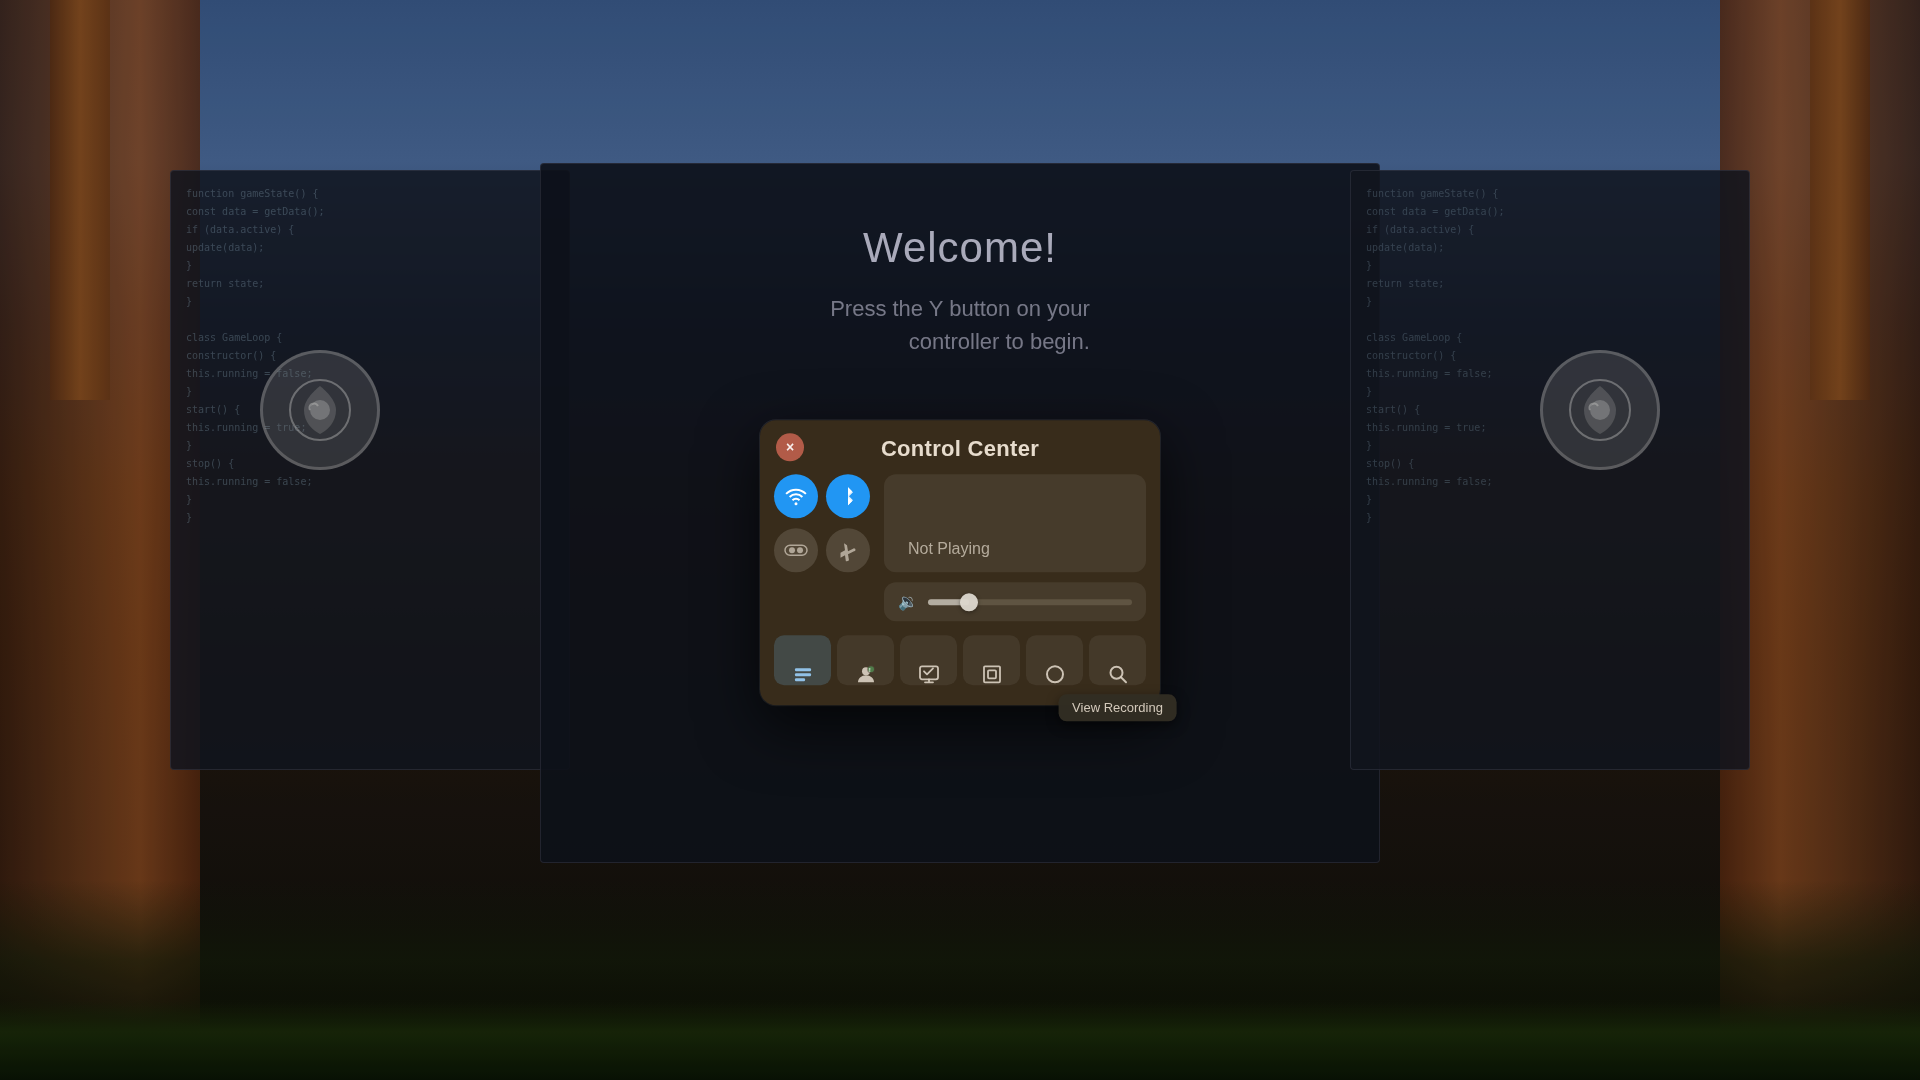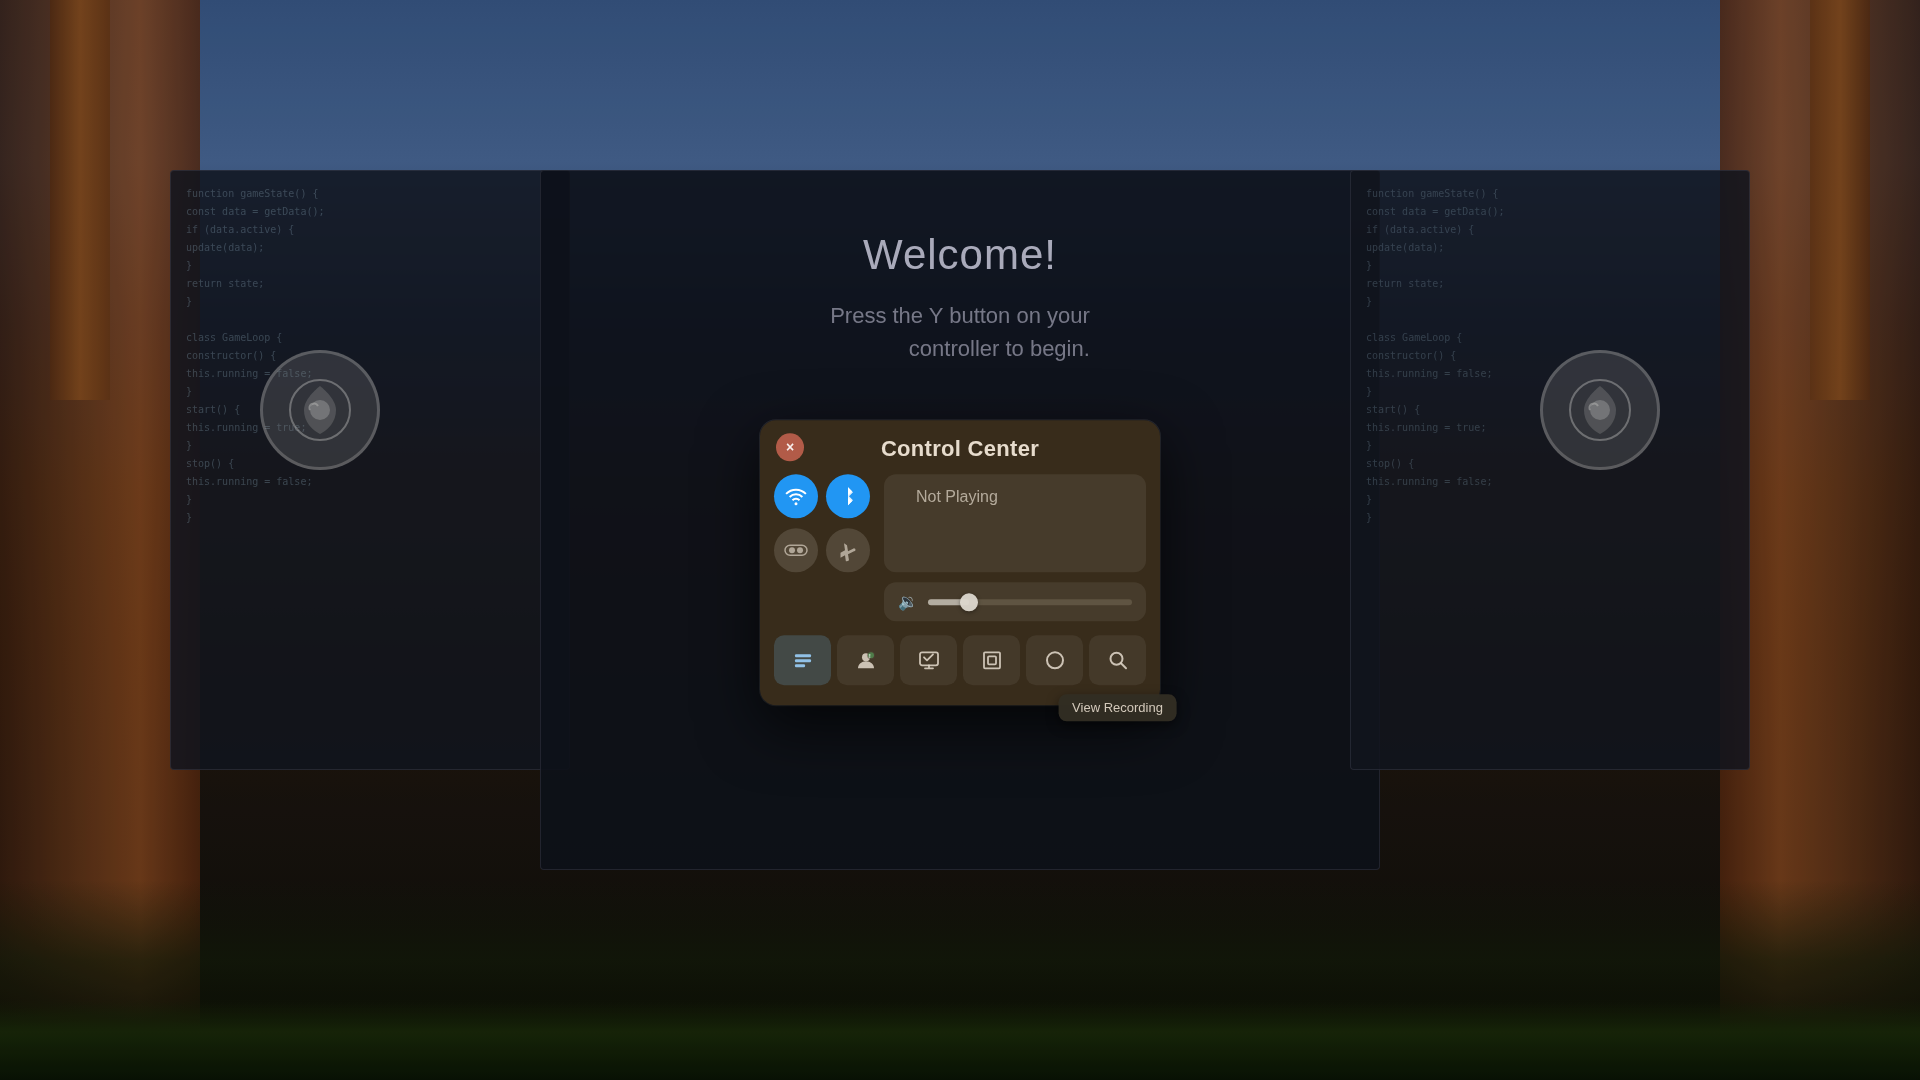--- a/index.html
+++ b/index.html
@@ -87,21 +87,21 @@
       padding: 15px;
       color: rgba(150, 180, 200, 0.7);
       font-size: 10px;
       font-family: monospace;
       line-height: 1.6;
     }
 
     .screen-center {
       position: absolute;
       left: 540px;
-      top: 170px;
+      top: 163px;
       width: 840px;
       height: 700px;
       background: rgba(15, 20, 30, 0.9);
       border: 1px solid rgba(100, 100, 120, 0.3);
       border-radius: 4px;
       display: flex;
       flex-direction: column;
       align-items: center;
       padding-top: 60px;
     }
@@ -269,23 +269,23 @@
     .toggle-btn.inactive-gray {
       background: rgba(100, 90, 75, 0.6);
       color: rgba(200, 190, 175, 0.7);
     }
 
     
     .now-playing-widget {
       flex: 1;
       background: rgba(80, 70, 55, 0.6);
       border-radius: 12px;
-      padding: 14px 32px;
-      display: flex;
-      align-items: flex-start;
+      padding: 14px 24px;
+      display: flex;
+      align-items: flex-end;
       min-height: 90px;
     }
 
     .now-playing-text {
       color: rgba(200, 190, 175, 0.85);
       font-size: 16px;
       font-weight: 400;
     }
 
     
@@ -349,21 +349,21 @@
       justify-content: space-between;
     }
 
     .toolbar-btn {
       flex: 1;
       height: 50px;
       border-radius: 10px;
       border: none;
       cursor: pointer;
       display: flex;
-      align-items: center;
+      align-items: flex-end;
       justify-content: center;
       font-size: 20px;
       background: rgba(80, 70, 55, 0.5);
       color: rgba(220, 210, 195, 0.9);
     }
 
     .toolbar-btn.active-highlight {
       background: rgba(100, 160, 200, 0.25);
       color: rgba(150, 200, 240, 0.95);
     }

